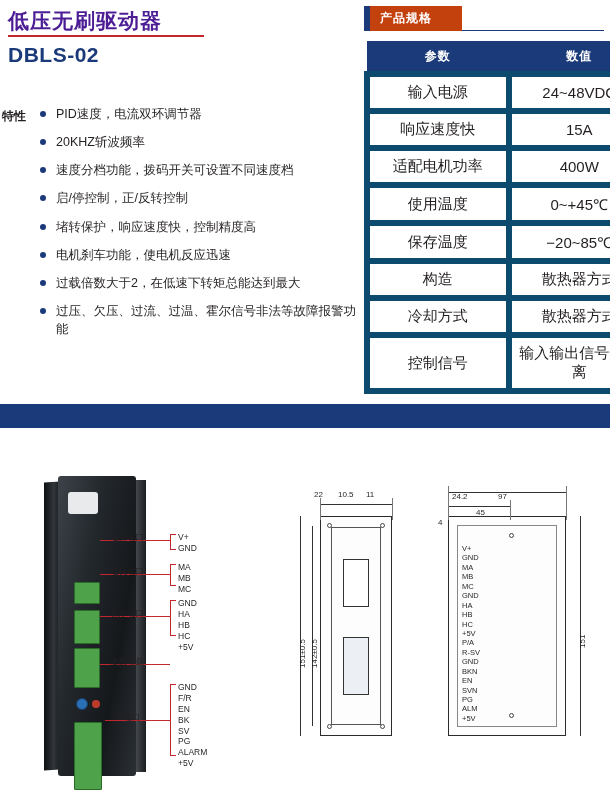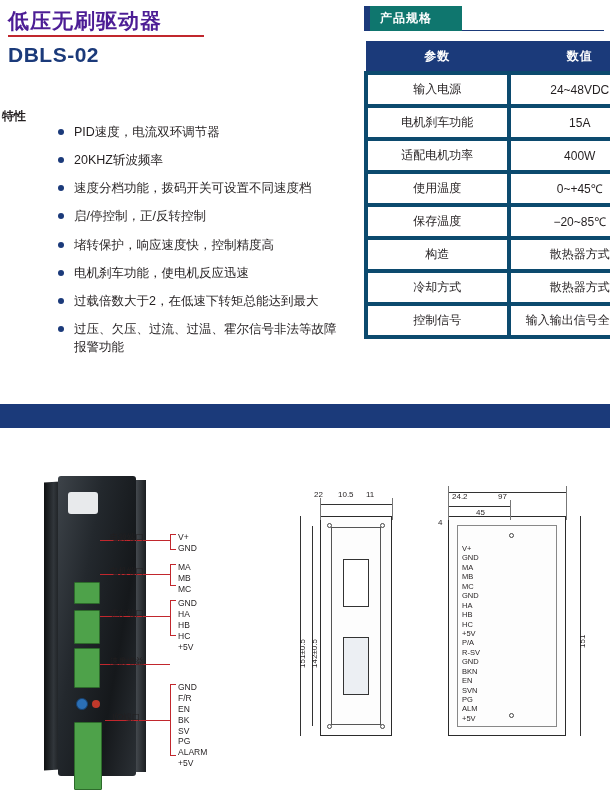--- a/index.html
+++ b/index.html
@@ -60,21 +60,21 @@
   .features-label {
     font-size: 12px;
     font-weight: bold;
     color: #231f20;
     width: 38px;
     padding-top: 3px;
     flex: none;
   }
   .features-list {
     list-style: none;
-    margin: 18px;
+    margin: 0;
     padding: 0;
     flex: 1;
   }
   .features-list li {
     position: relative;
     font-size: 12.5px;
     line-height: 1.45;
     color: #231f20;
     padding-left: 16px;
     margin-bottom: 10px;
@@ -101,21 +101,21 @@
     display: flex;
     align-items: stretch;
     margin-bottom: 10px;
   }
   .spec-header-bar {
     width: 6px;
     background: #1b3a7a;
     margin-right: 0;
   }
   .spec-header-label {
-    background: #0f766e;
+    background: #c2410c;
     color: #ffffff;
     font-size: 12px;
     font-weight: bold;
     padding: 4px 30px 4px 10px;
     letter-spacing: 1px;
   }
   .spec-header-line {
     flex: 1;
     border-bottom: 1px solid #1b3a7a;
     margin-bottom: 0;
@@ -132,22 +132,22 @@
     background: #1b3a7a;
     color: #ffffff;
     font-size: 12px;
     font-weight: bold;
     padding: 6px 2px;
     border: 1px solid #1b3a7a;
     text-align: center;
     letter-spacing: 1px;
   }
   table.spec-table td {
-    border: 4px solid #0c4a6e;
-    font-size: 12px;
+    border: 6px solid #0c4a6e;
+    font-size: 15px;
     padding: 6px 2px;
     text-align: center;
     color: #231f20;
     height: 26px;
   }
 
   
   .divider-band {
     position: absolute;
     left: 0;
@@ -378,21 +378,21 @@
           <th>参数</th>
           <th>数值</th>
         </tr>
       </thead>
       <tbody>
         <tr>
           <td>输入电源</td>
           <td>24~48VDC</td>
         </tr>
         <tr>
-          <td>电机刹车功能</td>
+          <td>响应速度快</td>
           <td>15A</td>
         </tr>
         <tr>
           <td>适配电机功率</td>
           <td>400W</td>
         </tr>
         <tr>
           <td>使用温度</td>
           <td>0~+45℃</td>
         </tr>

